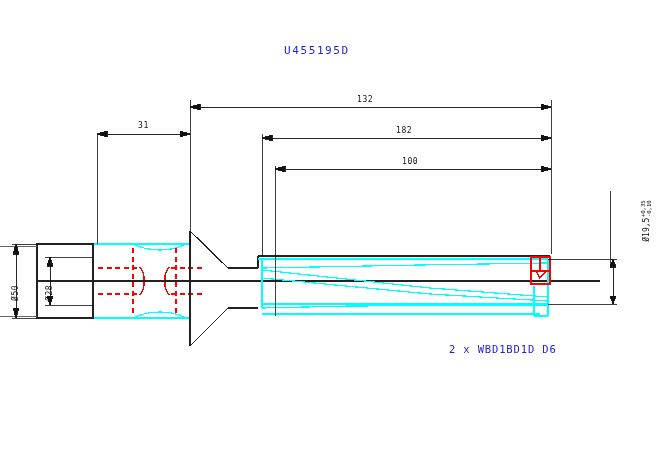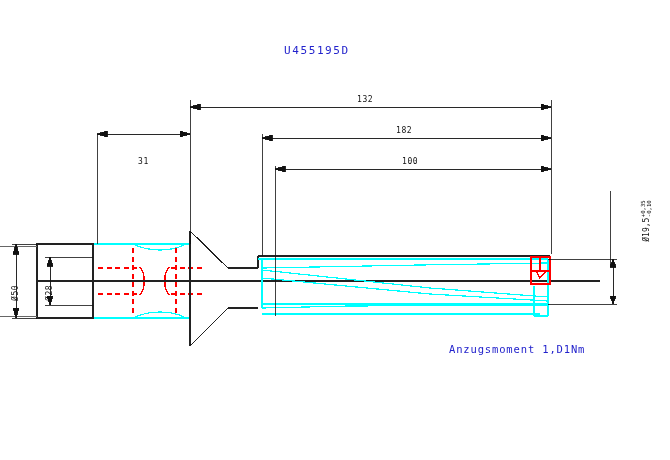--- a/index.html
+++ b/index.html
@@ -220,33 +220,33 @@
 
       <line x1="613" y1="243" x2="613" y2="288"></line>
       <polygon points="613,243 610,251 616,251"></polygon>
       <polygon points="613,288 610,280 616,280"></polygon>
     </g>
 
   </svg>
 
   <div class="txt-blue" id="title-label" style="left:284px; top:28px;">U455195D</div>
 
-  <div class="txt-dim" style="left:138px; top:105px;margin-top:36px;">31</div>
+  <div class="txt-dim" style="left:138px; top:105px;">31</div>
 
   <div class="txt-dim" style="left:357px; top:79px;text-align:center;">132</div>
 
   <div class="txt-dim" style="left:396px; top:110px;">182</div>
 
   <div class="txt-dim" style="left:402px; top:141px;">100</div>
 
   <div class="txt-dim rot90" style="left:11px; top:285px;">Ø50</div>
 
   <div class="txt-dim rot90" style="left:45px; top:285px;">Ø28</div>
 
   <div class="tol-stack rot90" style="left:631px; top:245px;">
     <span class="base">Ø19,5</span><span class="tol"><span>+0,35</span><br><span>-0,10</span></span>
   </div>
 
   <div class="notes-block">
-    <div class="note-line">Anzugsmoment 1,D1Nm</div>
+    <div class="note-line">2 x WBD1BD1D D6</div>
   </div>
 
 </div>
 
 </body></html>

